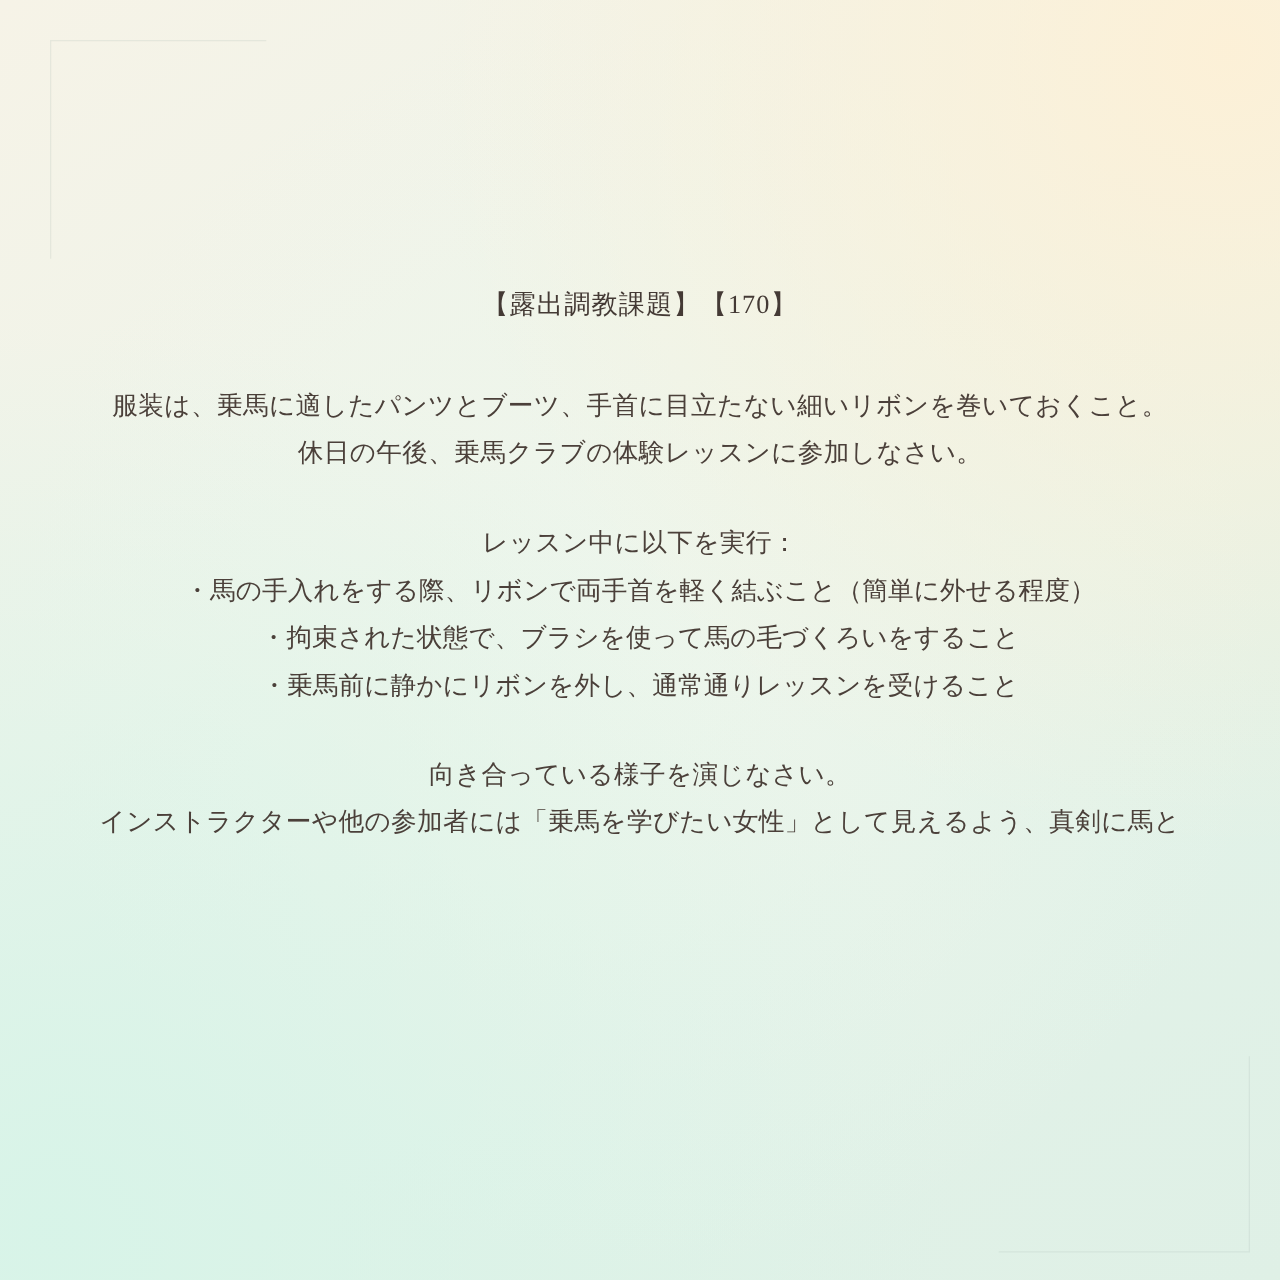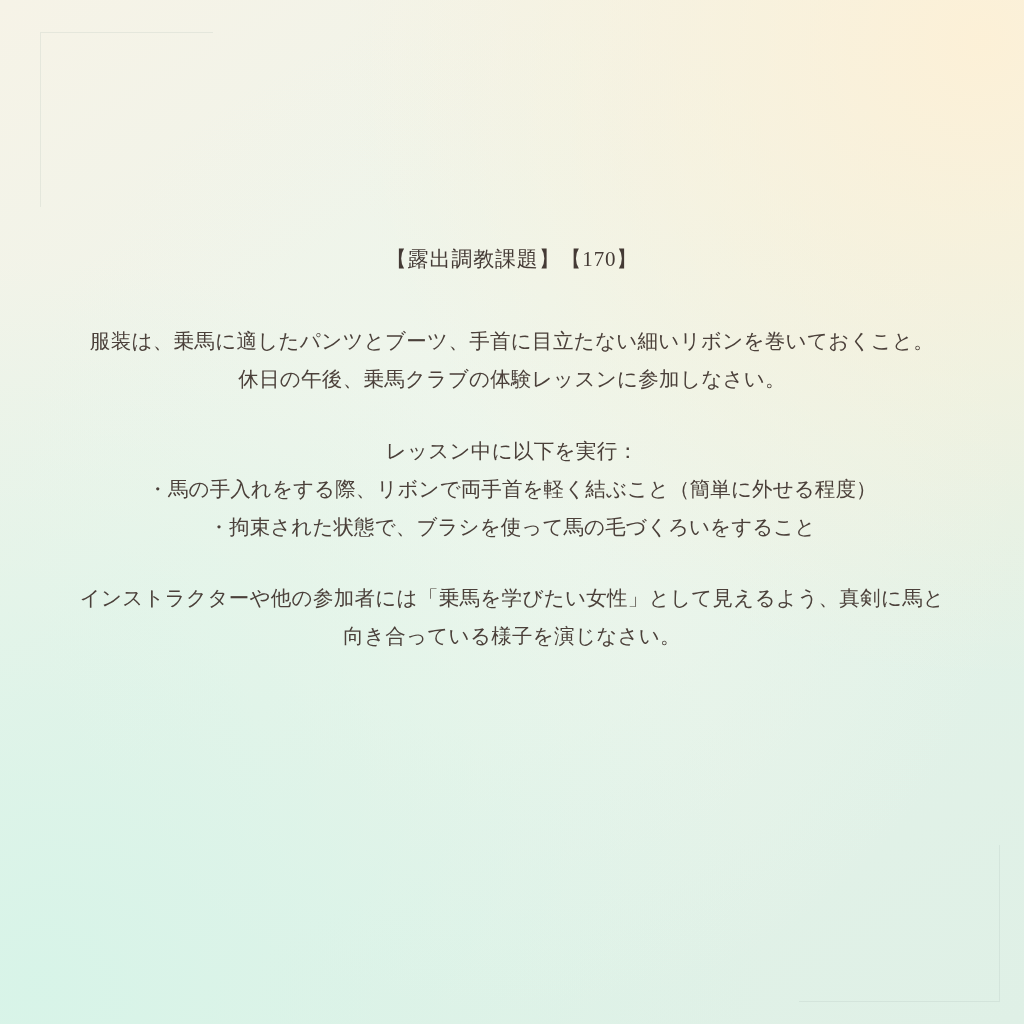--- a/index.html
+++ b/index.html
@@ -45,21 +45,21 @@
     width: 200px;
     height: 156px;
     border-left: none;
     border-top: none;
   }
 
   .content {
     position: absolute;
     left: 0;
     right: 0;
-    top: 244px;
+    top: 228px;
     padding: 0 32px;
     text-align: center;
     color: #4a3f3a;
   }
 
   .doc-title {
     font-size: 21px;
     line-height: 1.5;
     letter-spacing: 0.04em;
     margin: 0 0 46px 0;
@@ -104,21 +104,22 @@
 
     <div class="block">
       <div class="line">服装は、乗馬に適したパンツとブーツ、手首に目立たない細いリボンを巻いておくこと。</div>
       <div class="line">休日の午後、乗馬クラブの体験レッスンに参加しなさい。</div>
     </div>
 
     <div class="block">
       <div class="line">レッスン中に以下を実行：</div>
       <div class="line bullet">・馬の手入れをする際、リボンで両手首を軽く結ぶこと（簡単に外せる程度）</div>
       <div class="line bullet">・拘束された状態で、ブラシを使って馬の毛づくろいをすること</div>
+      <div class="line bullet">・乗馬前に静かにリボンを外し、通常通りレッスンを受けること</div>
     </div>
 
     <div class="block closing">
+      <div class="line">向き合っている様子を演じなさい。</div>
       <div class="line">インストラクターや他の参加者には「乗馬を学びたい女性」として見えるよう、真剣に馬と</div>
-      <div class="line">向き合っている様子を演じなさい。</div>
     </div>
 
   </div>
 </div>
 
 </body></html>

